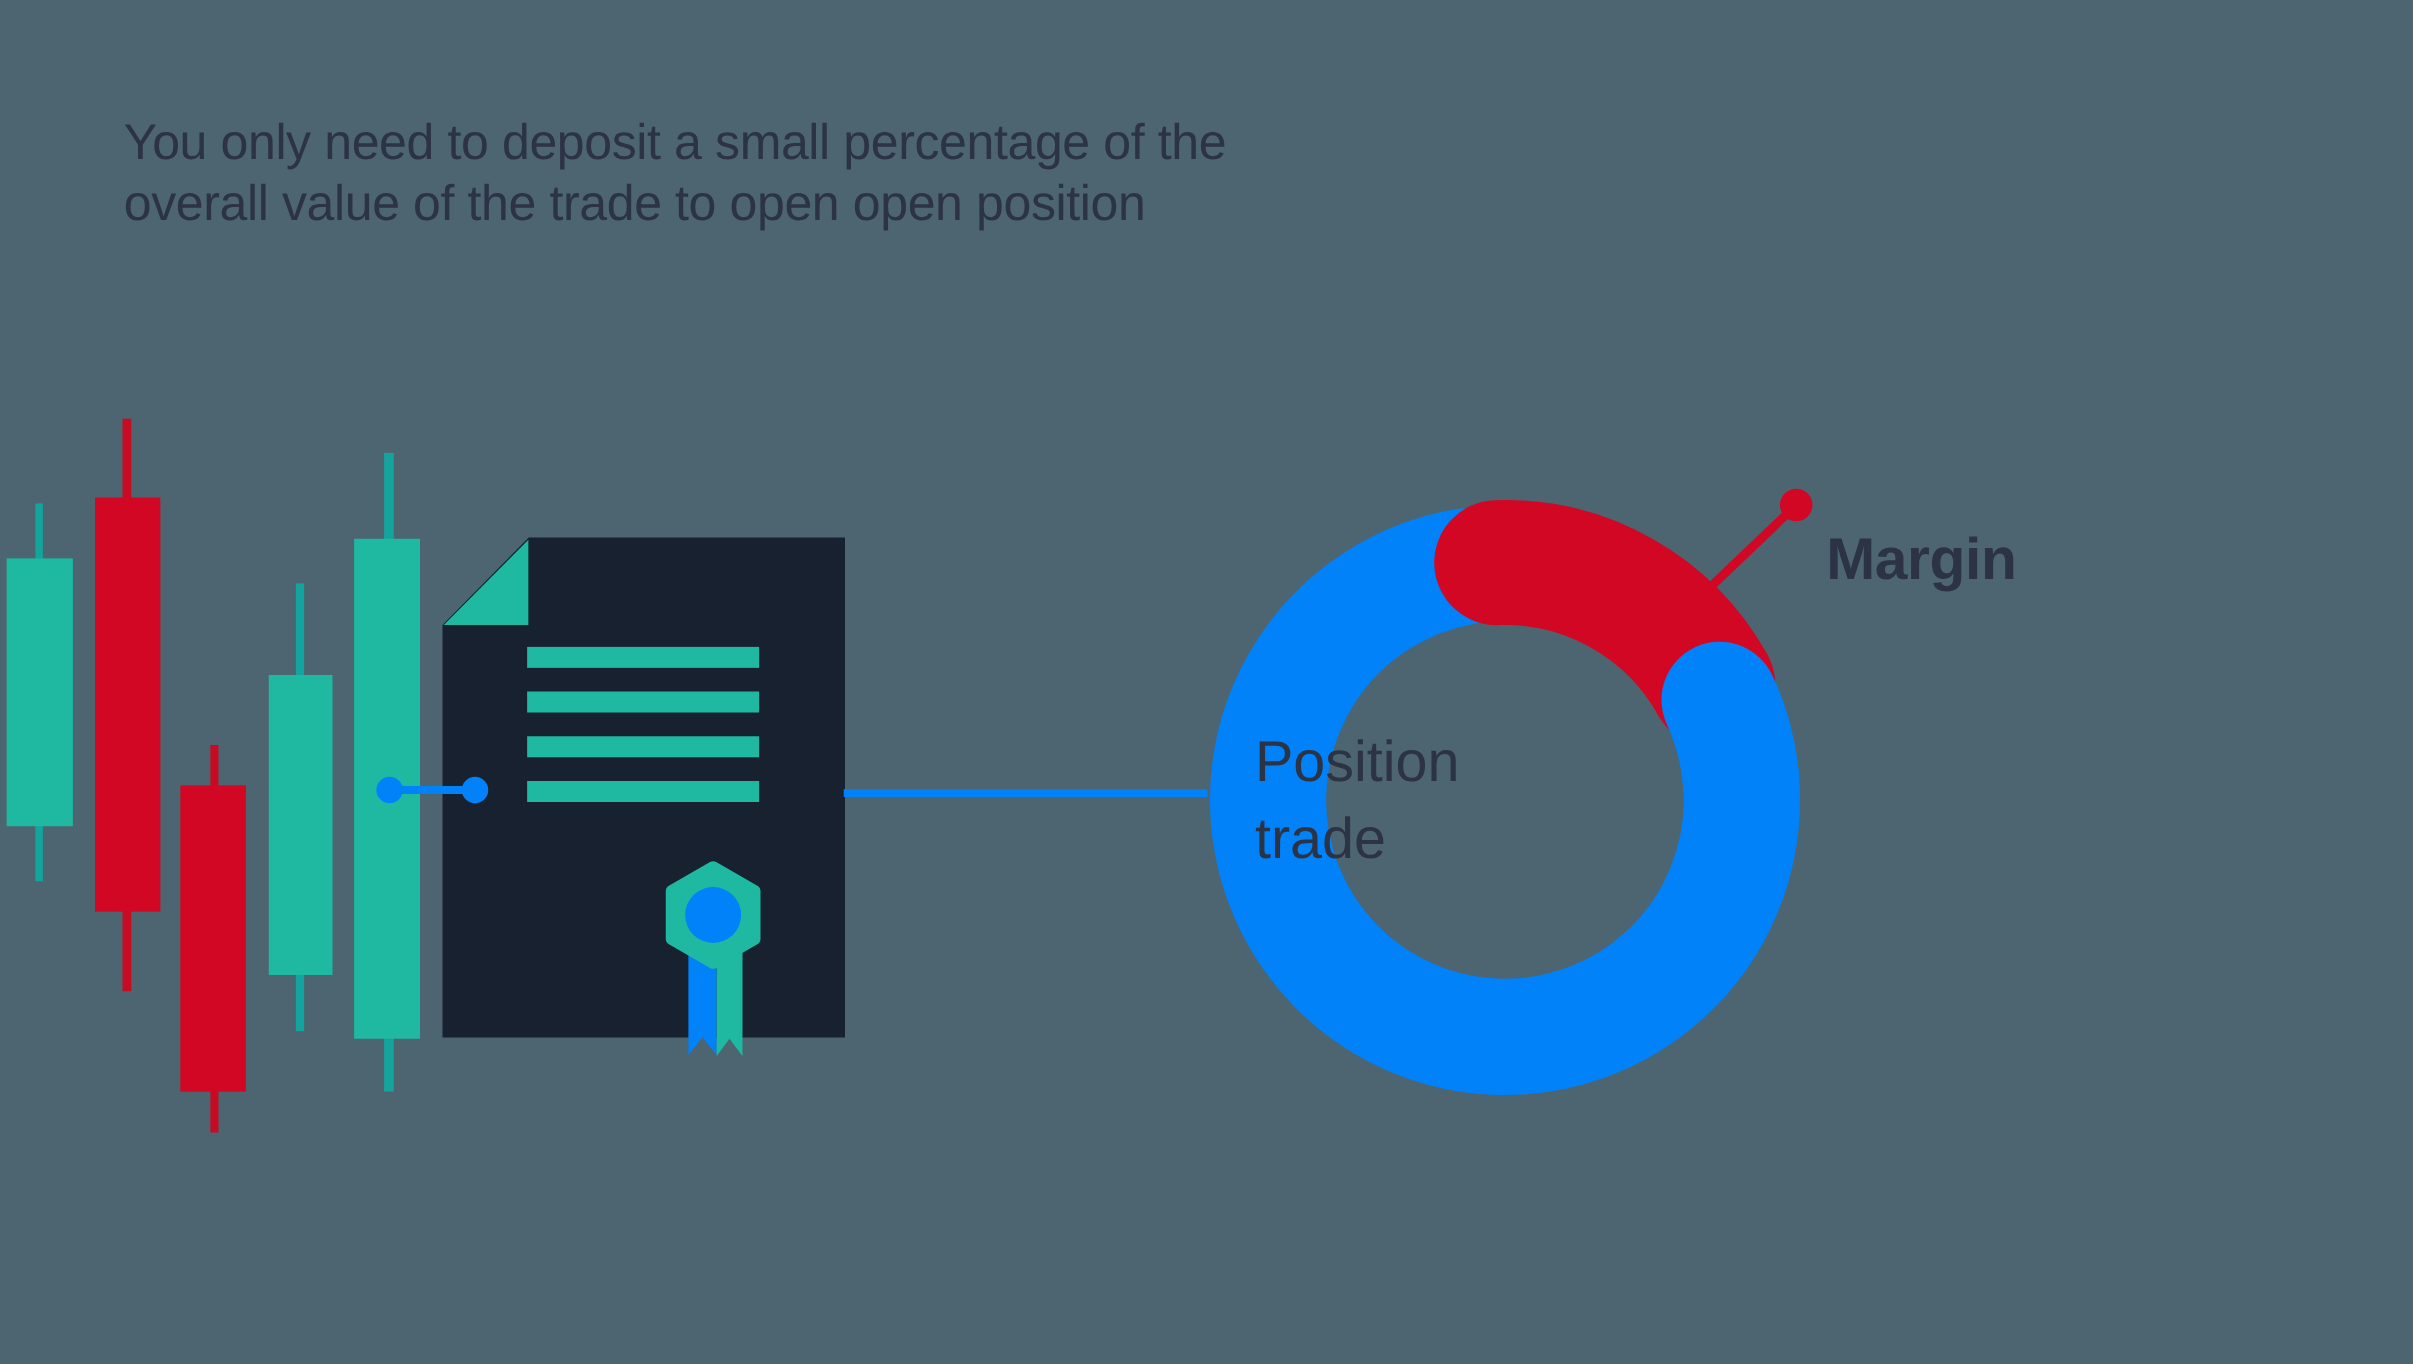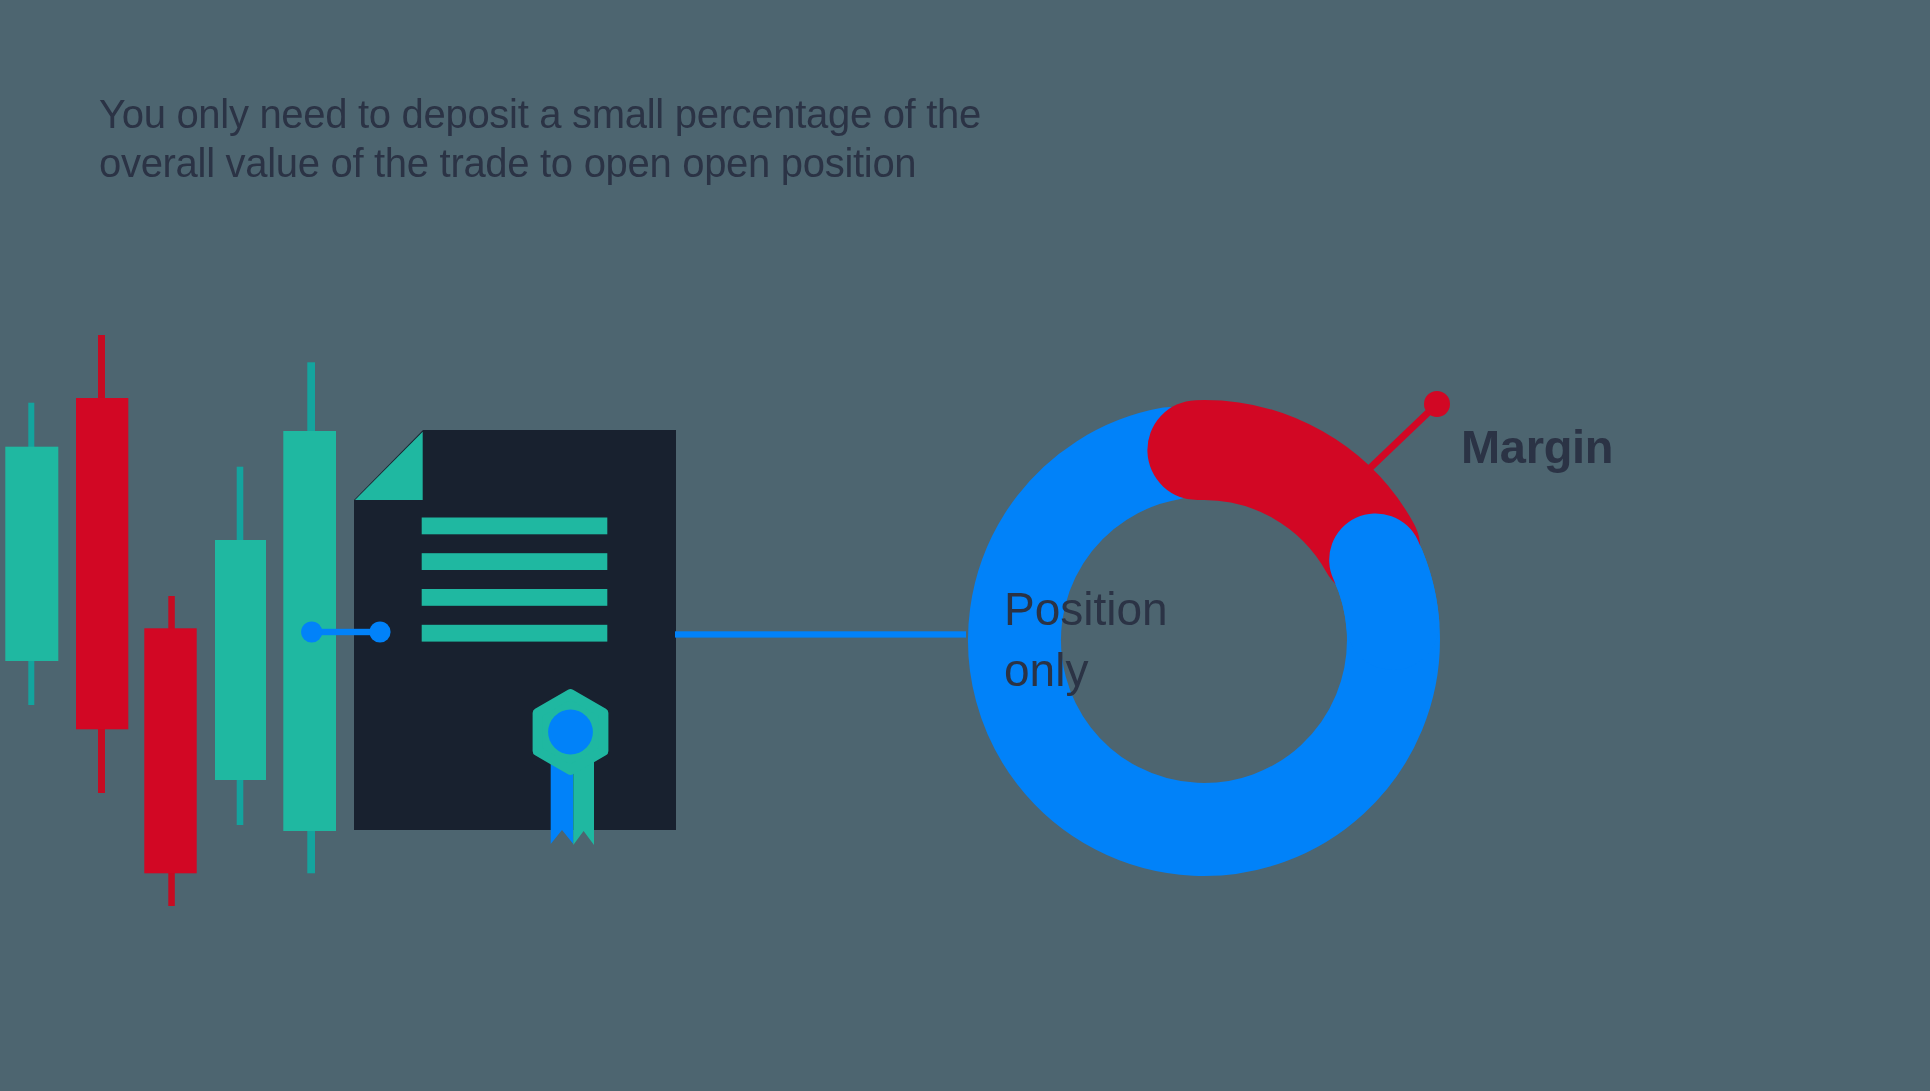--- a/index.html
+++ b/index.html
@@ -80,18 +80,18 @@
     </g>
   </svg>
 
   <div class="header">
     <div>You only need to deposit a small percentage of the</div>
     <div>overall value of the trade to open open position</div>
   </div>
 
   <div class="donut-center-label">
     <div>Position</div>
-    <div>only</div>
+    <div>trade</div>
   </div>
 
   <div class="margin-label">Margin</div>
 
 </div>
 
 </body></html>

